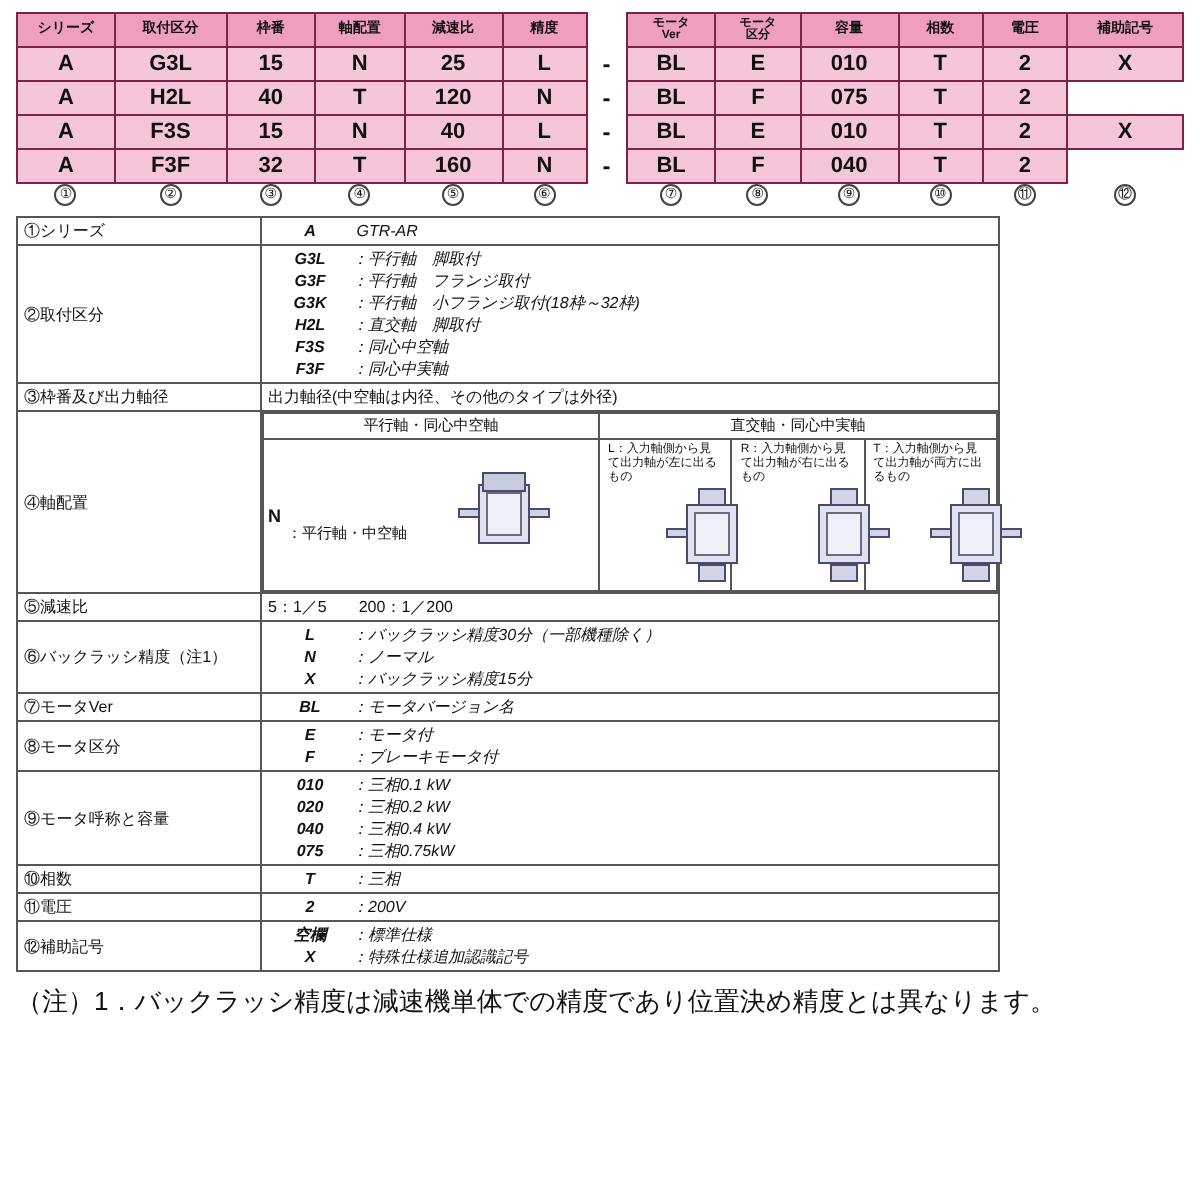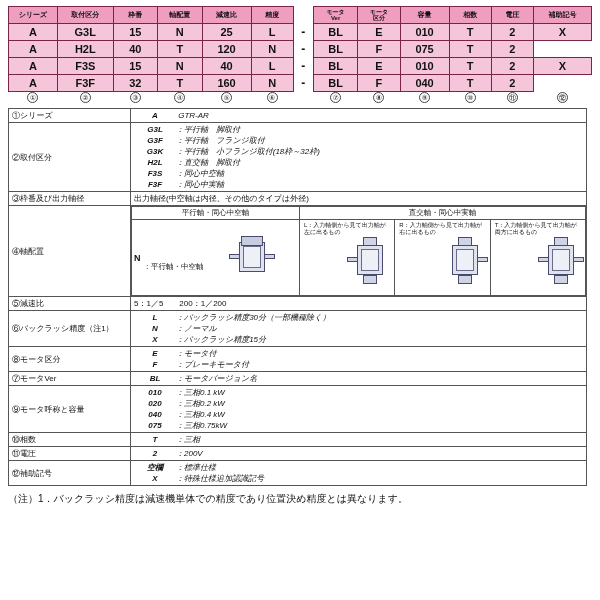--- a/index.html
+++ b/index.html
@@ -40,21 +40,21 @@
   .blank { border:none; background:transparent; }
   .dashcell { border:none; background:transparent; text-align:center; font-weight:bold; font-size:12px; color:#111; }
   .numrow td { border:none; background:transparent; text-align:center; }
   .circ {
     display:inline-block; width:11px; height:11px; line-height:10px;
     border:1px solid #444; border-radius:50%;
     font-size:7px; text-align:center; background:#fff; color:#111;
   }
 
   
-  table.main { border-collapse:collapse; width:579px; table-layout:fixed; margin-top:5px; }
+  table.main { border-collapse:collapse; width:492px; table-layout:fixed; margin-top:5px; }
   table.main td { border:1px solid #555; padding:1px 3px; vertical-align:middle; font-size:8px; }
   td.lbl { width:122px; font-size:8px; text-align:left; }
   .code { display:inline-block; width:42px; text-align:center; font-weight:bold; }
   .rowline { white-space:nowrap;font-style:italic; }
   .desc { }
   .center { }
 
   
   table.axis { border-collapse:collapse; width:100%; table-layout:fixed; }
   table.axis td, table.axis th { border:1px solid #555; font-size:7.5px; padding:1px 2px; text-align:center; font-weight:normal; }
@@ -64,21 +64,21 @@
   
   .glyph { position:relative; width:46px; height:48px; margin:2px auto 1px auto; }
   .g-body { position:absolute; left:10px; top:8px; width:26px; height:30px; border:1px solid #4a4a6a; background:#dfe3ef; }
   .g-body2 { position:absolute; left:14px; top:12px; width:18px; height:22px; border:1px solid #6a6a86; background:#eef0f7; }
   .g-shaft-l { position:absolute; left:0px; top:20px; width:11px; height:5px; border:1px solid #4a4a6a; background:#cfd5e6; }
   .g-shaft-r { position:absolute; left:35px; top:20px; width:11px; height:5px; border:1px solid #4a4a6a; background:#cfd5e6; }
   .g-top { position:absolute; left:16px; top:0px; width:14px; height:9px; border:1px solid #4a4a6a; background:#cfd5e6; }
   .g-bot { position:absolute; left:16px; top:38px; width:14px; height:9px; border:1px solid #4a4a6a; background:#cfd5e6; }
   .g-motor { position:absolute; left:12px; top:2px; width:22px; height:10px; border:1px solid #4a4a6a; background:#c7cddf; }
 
-  .footnote { margin-top:6px; font-size:10px; }
+  .footnote { margin-top:6px; font-size:13px; }
 </style>
 </head>
 <body>
 
 <div class="page">
 
   <table class="codes">
     <colgroup>
       <col style="width:44px">
         <col style="width:50px">
@@ -295,31 +295,31 @@
     <tr>
       <td class="lbl">⑥バックラッシ精度（注1）</td>
       <td>
         <div class="rowline"><span class="code">L</span><span>：バックラッシ精度30分（一部機種除く）</span></div>
         <div class="rowline"><span class="code">N</span><span>：ノーマル</span></div>
         <div class="rowline"><span class="code">X</span><span>：バックラッシ精度15分</span></div>
       </td>
     </tr>
 
     <tr>
+      <td class="lbl">⑦モータVer</td>
+      <td>
+        <div class="rowline"><span class="code">BL</span><span>：モータバージョン名</span></div>
+      </td>
+    </tr>
+
+    <tr>
       <td class="lbl">⑧モータ区分</td>
       <td>
         <div class="rowline"><span class="code">E</span><span>：モータ付</span></div>
         <div class="rowline"><span class="code">F</span><span>：ブレーキモータ付</span></div>
-      </td>
-    </tr>
-
-    <tr>
-      <td class="lbl">⑦モータVer</td>
-      <td>
-        <div class="rowline"><span class="code">BL</span><span>：モータバージョン名</span></div>
       </td>
     </tr>
 
     <tr>
       <td class="lbl">⑨モータ呼称と容量</td>
       <td>
         <div class="rowline"><span class="code">010</span><span>：三相0.1 kW</span></div>
         <div class="rowline"><span class="code">020</span><span>：三相0.2 kW</span></div>
         <div class="rowline"><span class="code">040</span><span>：三相0.4 kW</span></div>
         <div class="rowline"><span class="code">075</span><span>：三相0.75kW</span></div>

